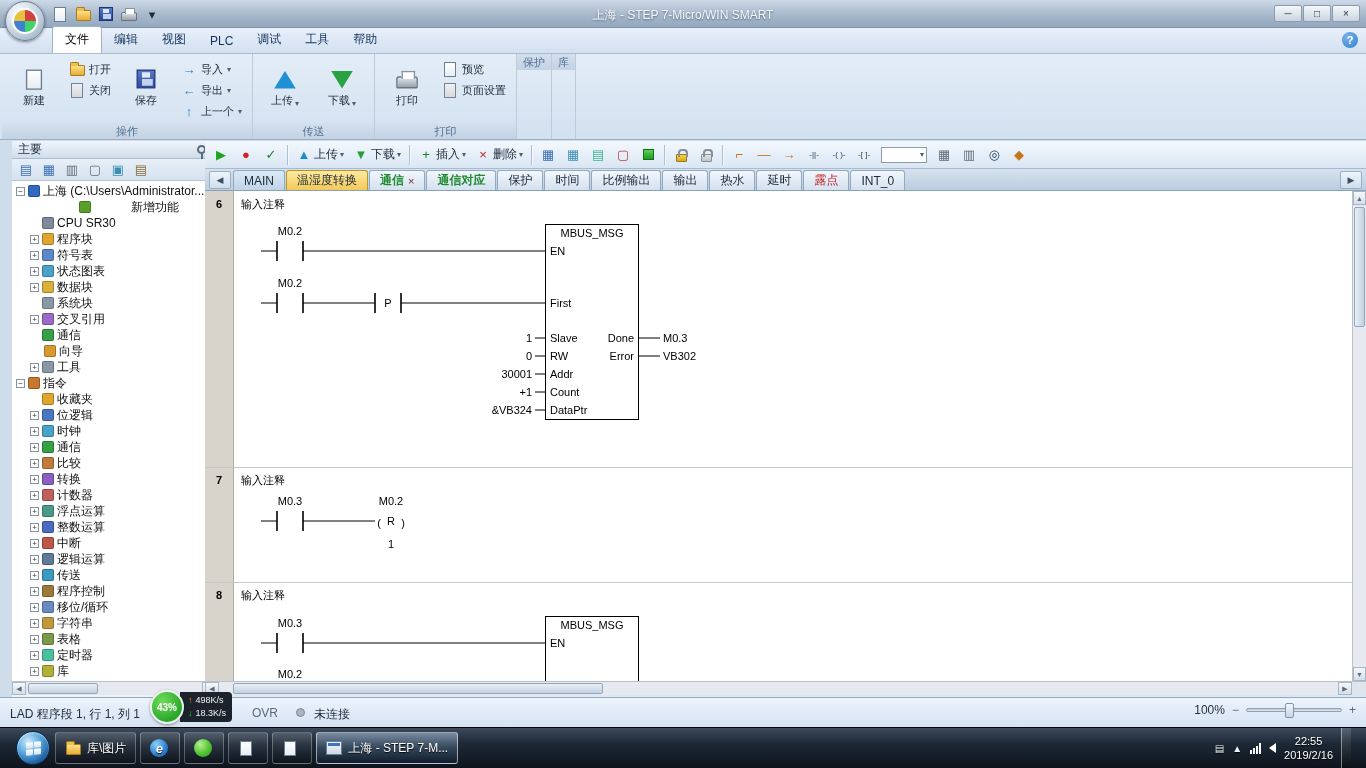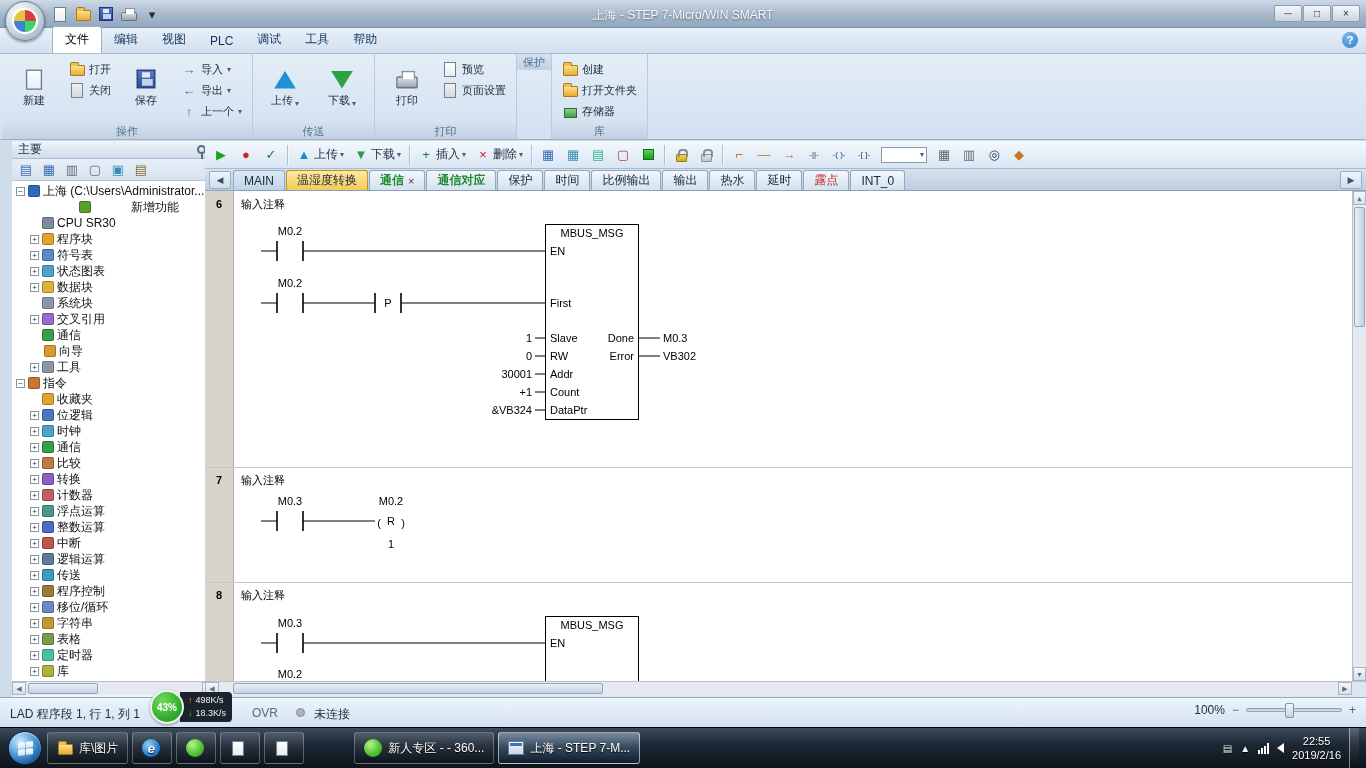--- a/index.html
+++ b/index.html
@@ -185,21 +185,21 @@
     font-weight:bold; display:flex; align-items:center; justify-content:center; z-index:2;
     box-shadow:0 1px 3px rgba(0,0,0,.4); }
   #nw-rows { background:#1c232c; border-radius:0 4px 4px 0; margin-left:-4px; padding:2px 6px 2px 8px;
     color:#eef2f6; font-size:9px; line-height:13px; }
   .nw-row { display:flex; align-items:center; gap:3px; white-space:nowrap; }
   .nw-up { color:#f08030; font-size:9px; }
   .nw-dn { color:#40c040; font-size:9px; }
 
   
   #taskbar { position:absolute; left:0; top:727px; width:100%; height:41px; display:flex; align-items:center;
-    gap:5px; padding:0 4px; background:linear-gradient(#3c4a5c,#1c2835 40%,#0e141c); border-top:1px solid #000; }
+    gap:5px; padding:0 12px; background:linear-gradient(#3c4a5c,#1c2835 40%,#0e141c); border-top:1px solid #000; }
   #start-orb { width:34px; height:34px; border-radius:50%; margin-left:4px; flex:none;
     background:radial-gradient(circle at 35% 30%,#cfeaff,#5aa7e0 40%,#1c5c9c 75%,#0c3a6a);
     border:1px solid #0a2b4e; display:flex; align-items:center; justify-content:center;
     box-shadow:inset 0 1px 2px rgba(255,255,255,.6); }
   .flag { display:grid; grid-template-columns:7px 7px; gap:1px; transform:skewY(-6deg); }
   .flag i { height:6px; background:linear-gradient(#fff,#cfe4f6); border-radius:1px; display:block; }
   #task-buttons { display:flex; align-items:center; gap:4px; }
   .tkbtn { height:32px; min-width:40px; display:flex; align-items:center; gap:6px; padding:0 9px;
     border:1px solid rgba(255,255,255,.28); border-radius:3px; color:#fff; font-size:12px;
     background:linear-gradient(rgba(255,255,255,.16),rgba(255,255,255,.05) 50%,rgba(0,0,0,.14));
@@ -375,42 +375,20 @@
               <span class="rlab">页面设置</span>
             </div>
           </div>
         </div>
         <div class="rglabel">打印</div>
       </div>
       <div class="rgroup">
         <div class="rglabel">保护</div>
       </div>
       <div class="rgroup">
-        <div class="rcontent">
-          <div class="rstack">
-            <div class="rsmall">
-              <span class="ic">
-                <span class="ic-folder"></span>
-              </span>
-              <span class="rlab">创建</span>
-            </div>
-            <div class="rsmall">
-              <span class="ic">
-                <span class="ic-folder"></span>
-              </span>
-              <span class="rlab">打开文件夹</span>
-            </div>
-            <div class="rsmall">
-              <span class="ic">
-                <span class="ic-chip"></span>
-              </span>
-              <span class="rlab">存储器</span>
-            </div>
-          </div>
-        </div>
         <div class="rglabel">库</div>
       </div>
     </div>
 
   <div id="navpanel">
     <div id="nav-header">
       <span>主要</span>
       <span class="pin"></span>
     </div>
     <div id="nav-tools">
@@ -925,26 +903,20 @@
         </div>
         <div class="tkbtn">
           <span class="ic">
             <span class="ic-doc"></span>
           </span>
         </div>
         <div class="tkbtn">
           <span class="ic">
             <span class="ic-doc"></span>
           </span>
-        </div>
-        <div class="tkbtn gapped">
-          <span class="ic">
-            <span class="ic-ball"></span>
-          </span>
-          <span class="tklabel">新人专区 - - 360...</span>
         </div>
         <div class="tkbtn active">
           <span class="ic">
             <span class="ic-app"></span>
           </span>
           <span class="tklabel">上海 - STEP 7-M...</span>
         </div>
       </div>
     <div id="tray">
       <span class="tray-ic">▤</span>

